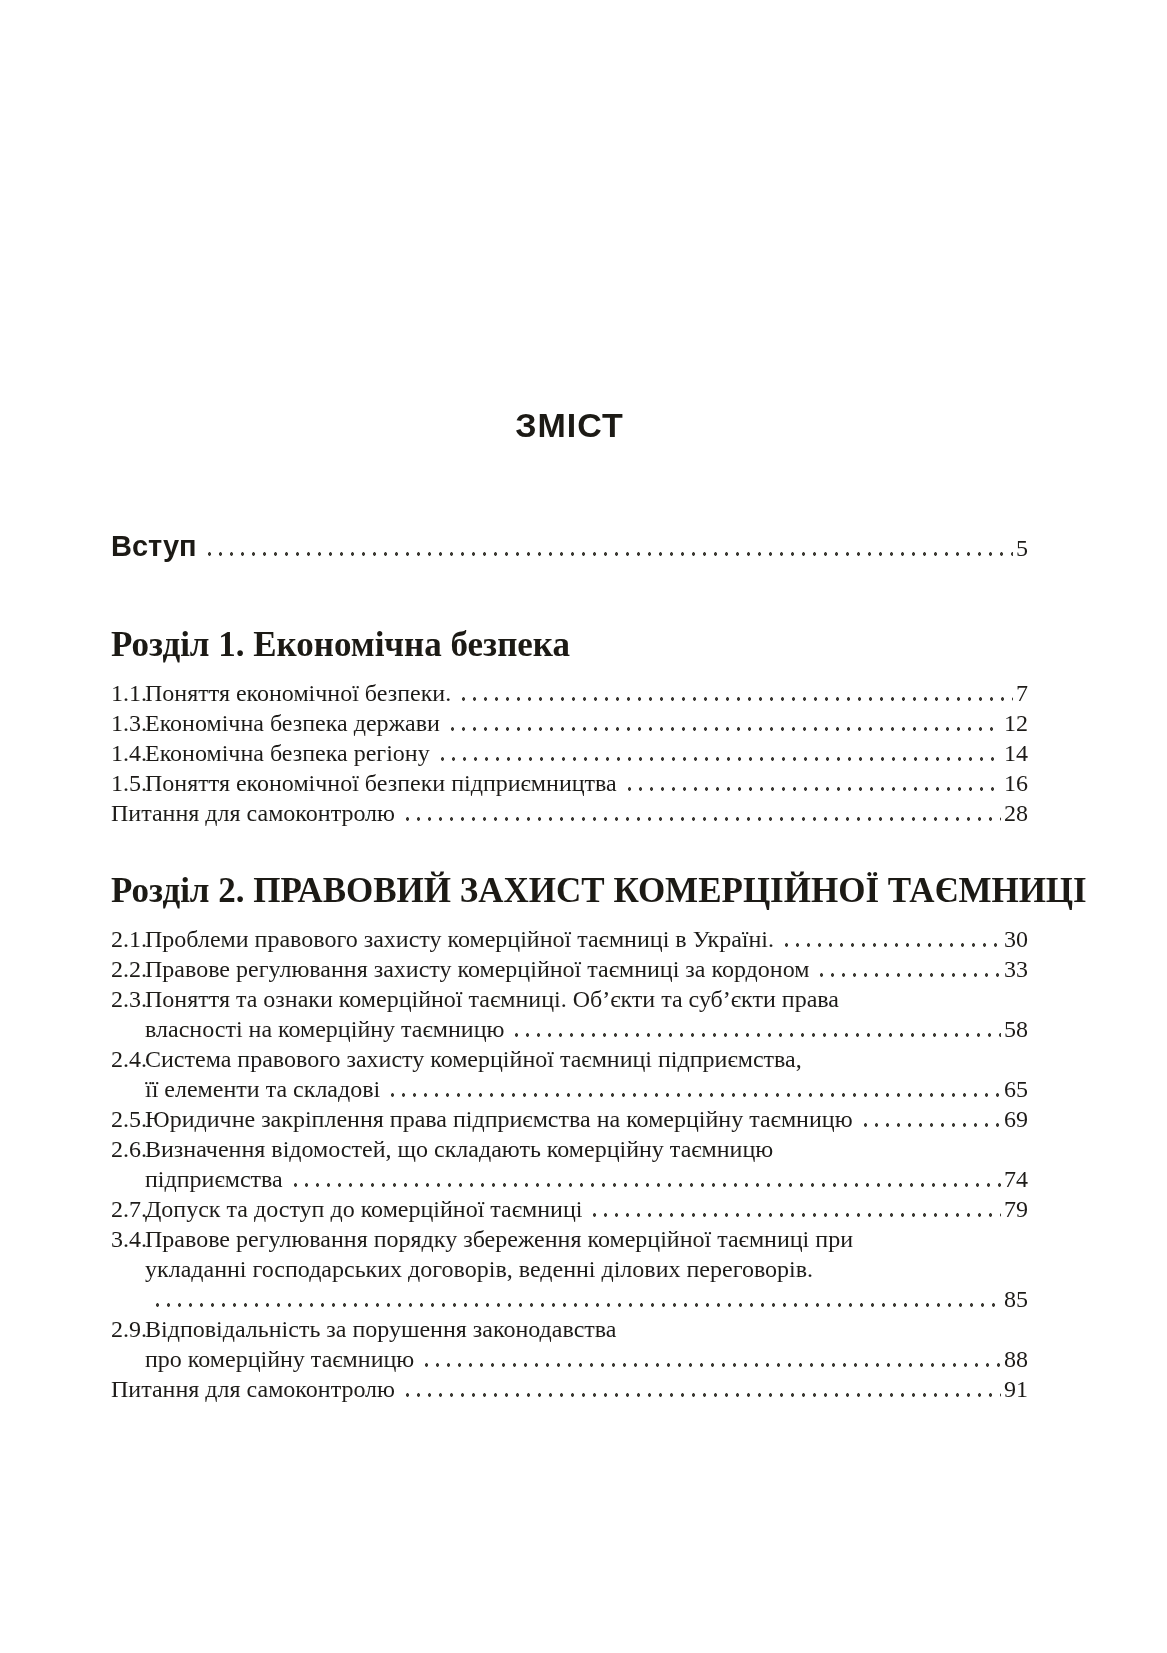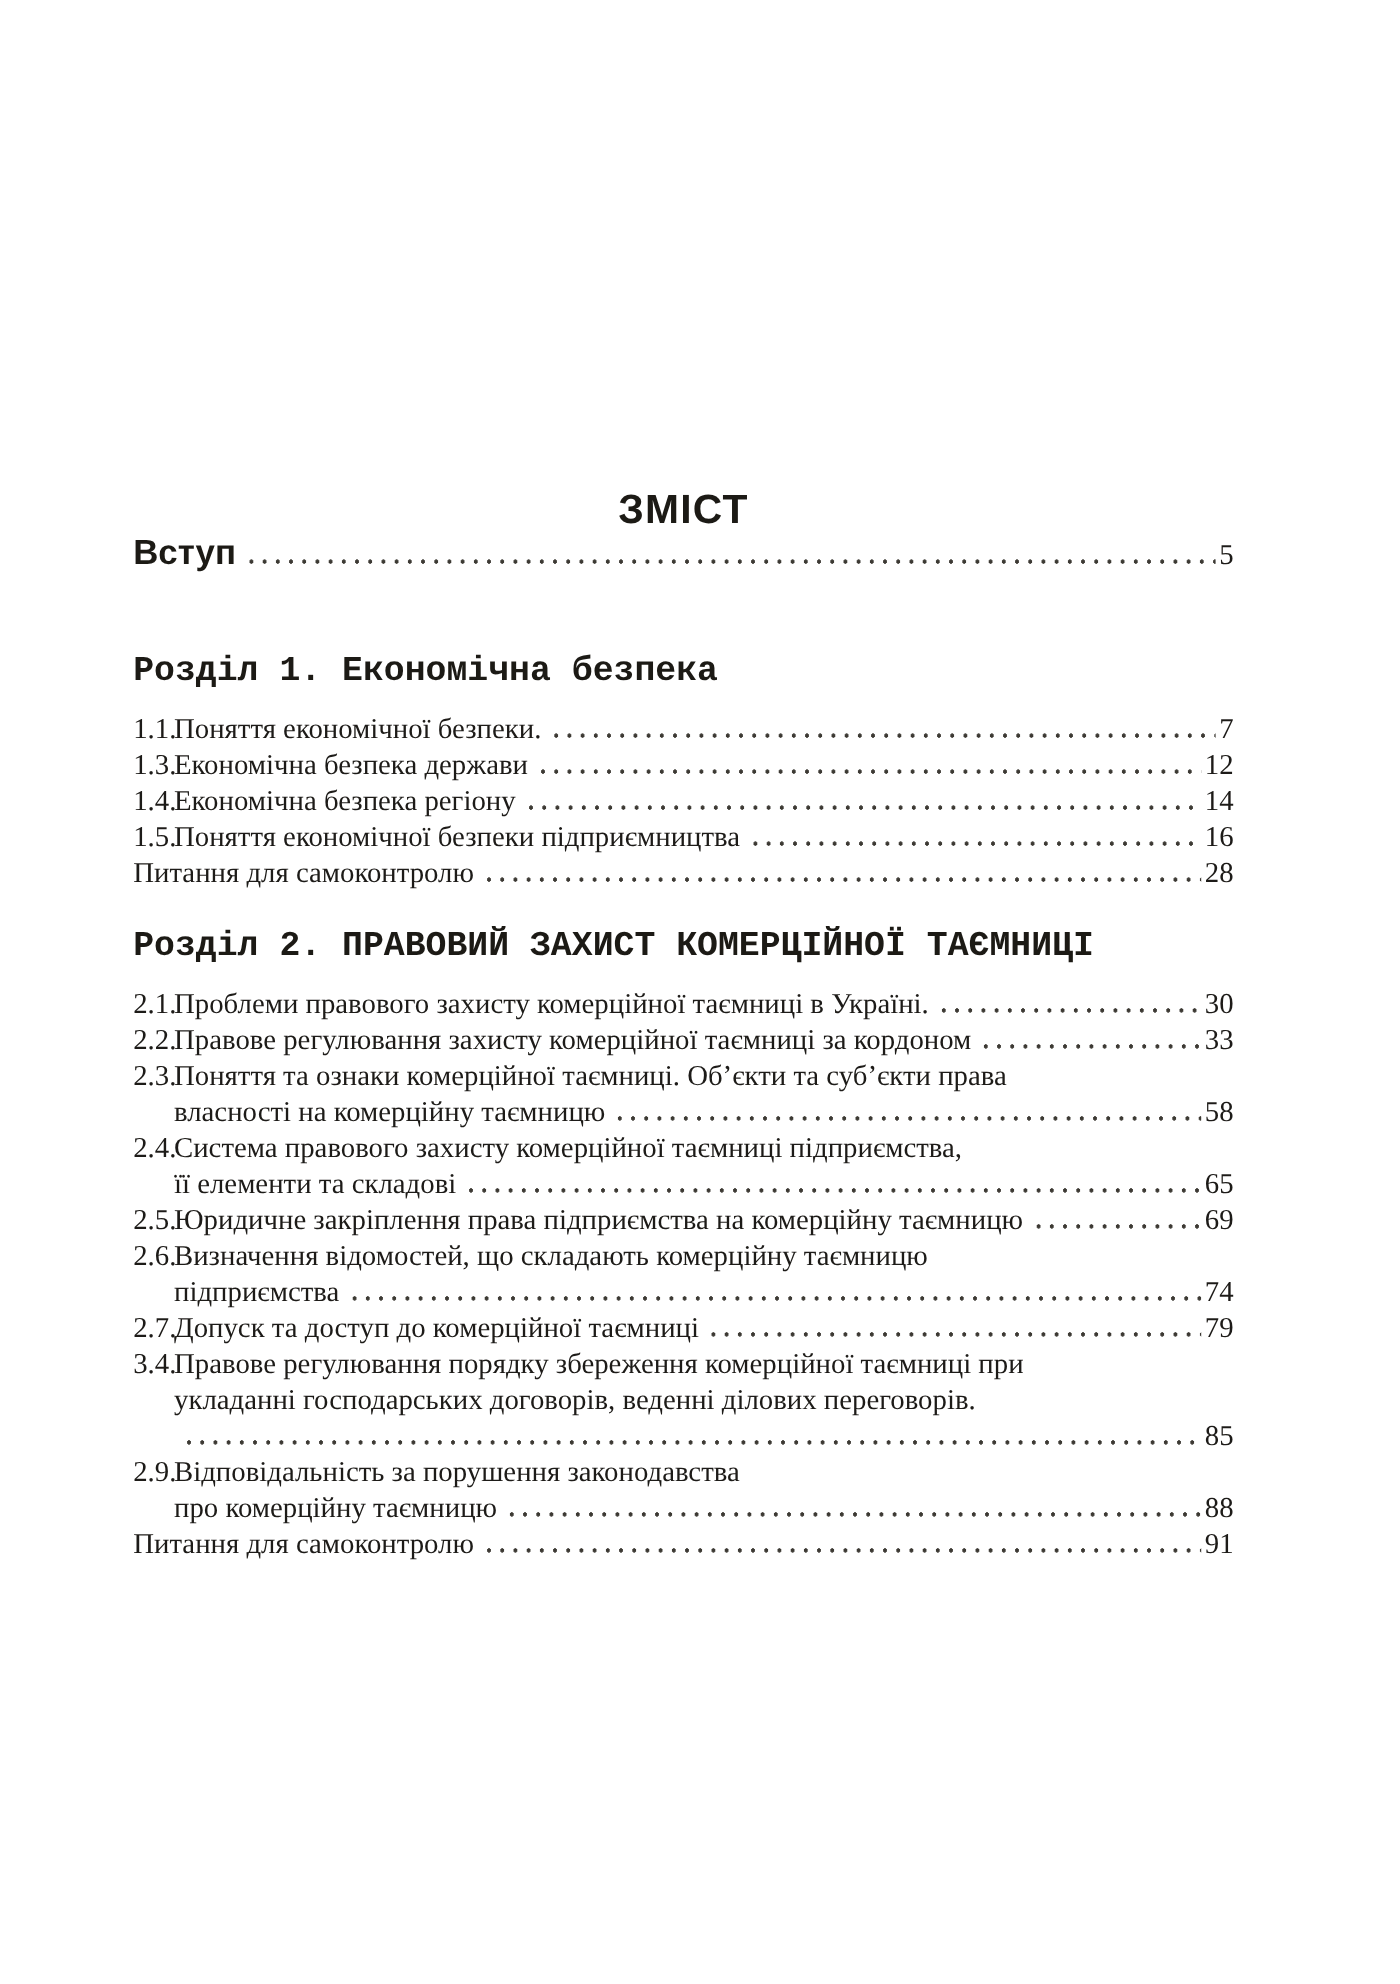--- a/index.html
+++ b/index.html
@@ -31,38 +31,39 @@
     color: #1c1a15;
   }
   .row {
     display: flex;
     align-items: baseline;
     font-size: 24px;
     line-height: 30px;
     white-space: nowrap;
   }
   .intro-row {
+    margin-top: 85px;
     line-height: 32px;
   }
   .intro-label {
     font-family: "Liberation Sans", sans-serif;
     font-weight: bold;
     font-size: 29px;
     color: #1c1a15;
   }
   .section-heading {
-    font-family: Liberation Mono, monospace;
+    font-family: Liberation Serif, serif;
     font-weight: bold;
-    font-size: 29px;
+    font-size: 35px;
     line-height: 34px;
     color: #1c1a15;
     white-space: nowrap;
   }
   .section-heading.first { margin-top: 64px; }
-  .section-heading.second { margin-top: 29px; }
+  .section-heading.second { margin-top: 46px; }
   .section-list { margin-top: 16px; }
   .entry-number {
     flex: 0 0 34px;
     width: 34px;
   }
   .cont { padding-left: 34px; }
   .entry-text { flex: 0 0 auto; }
   .dot-leader {
     flex: 1 1 20px;
     min-width: 18px;

